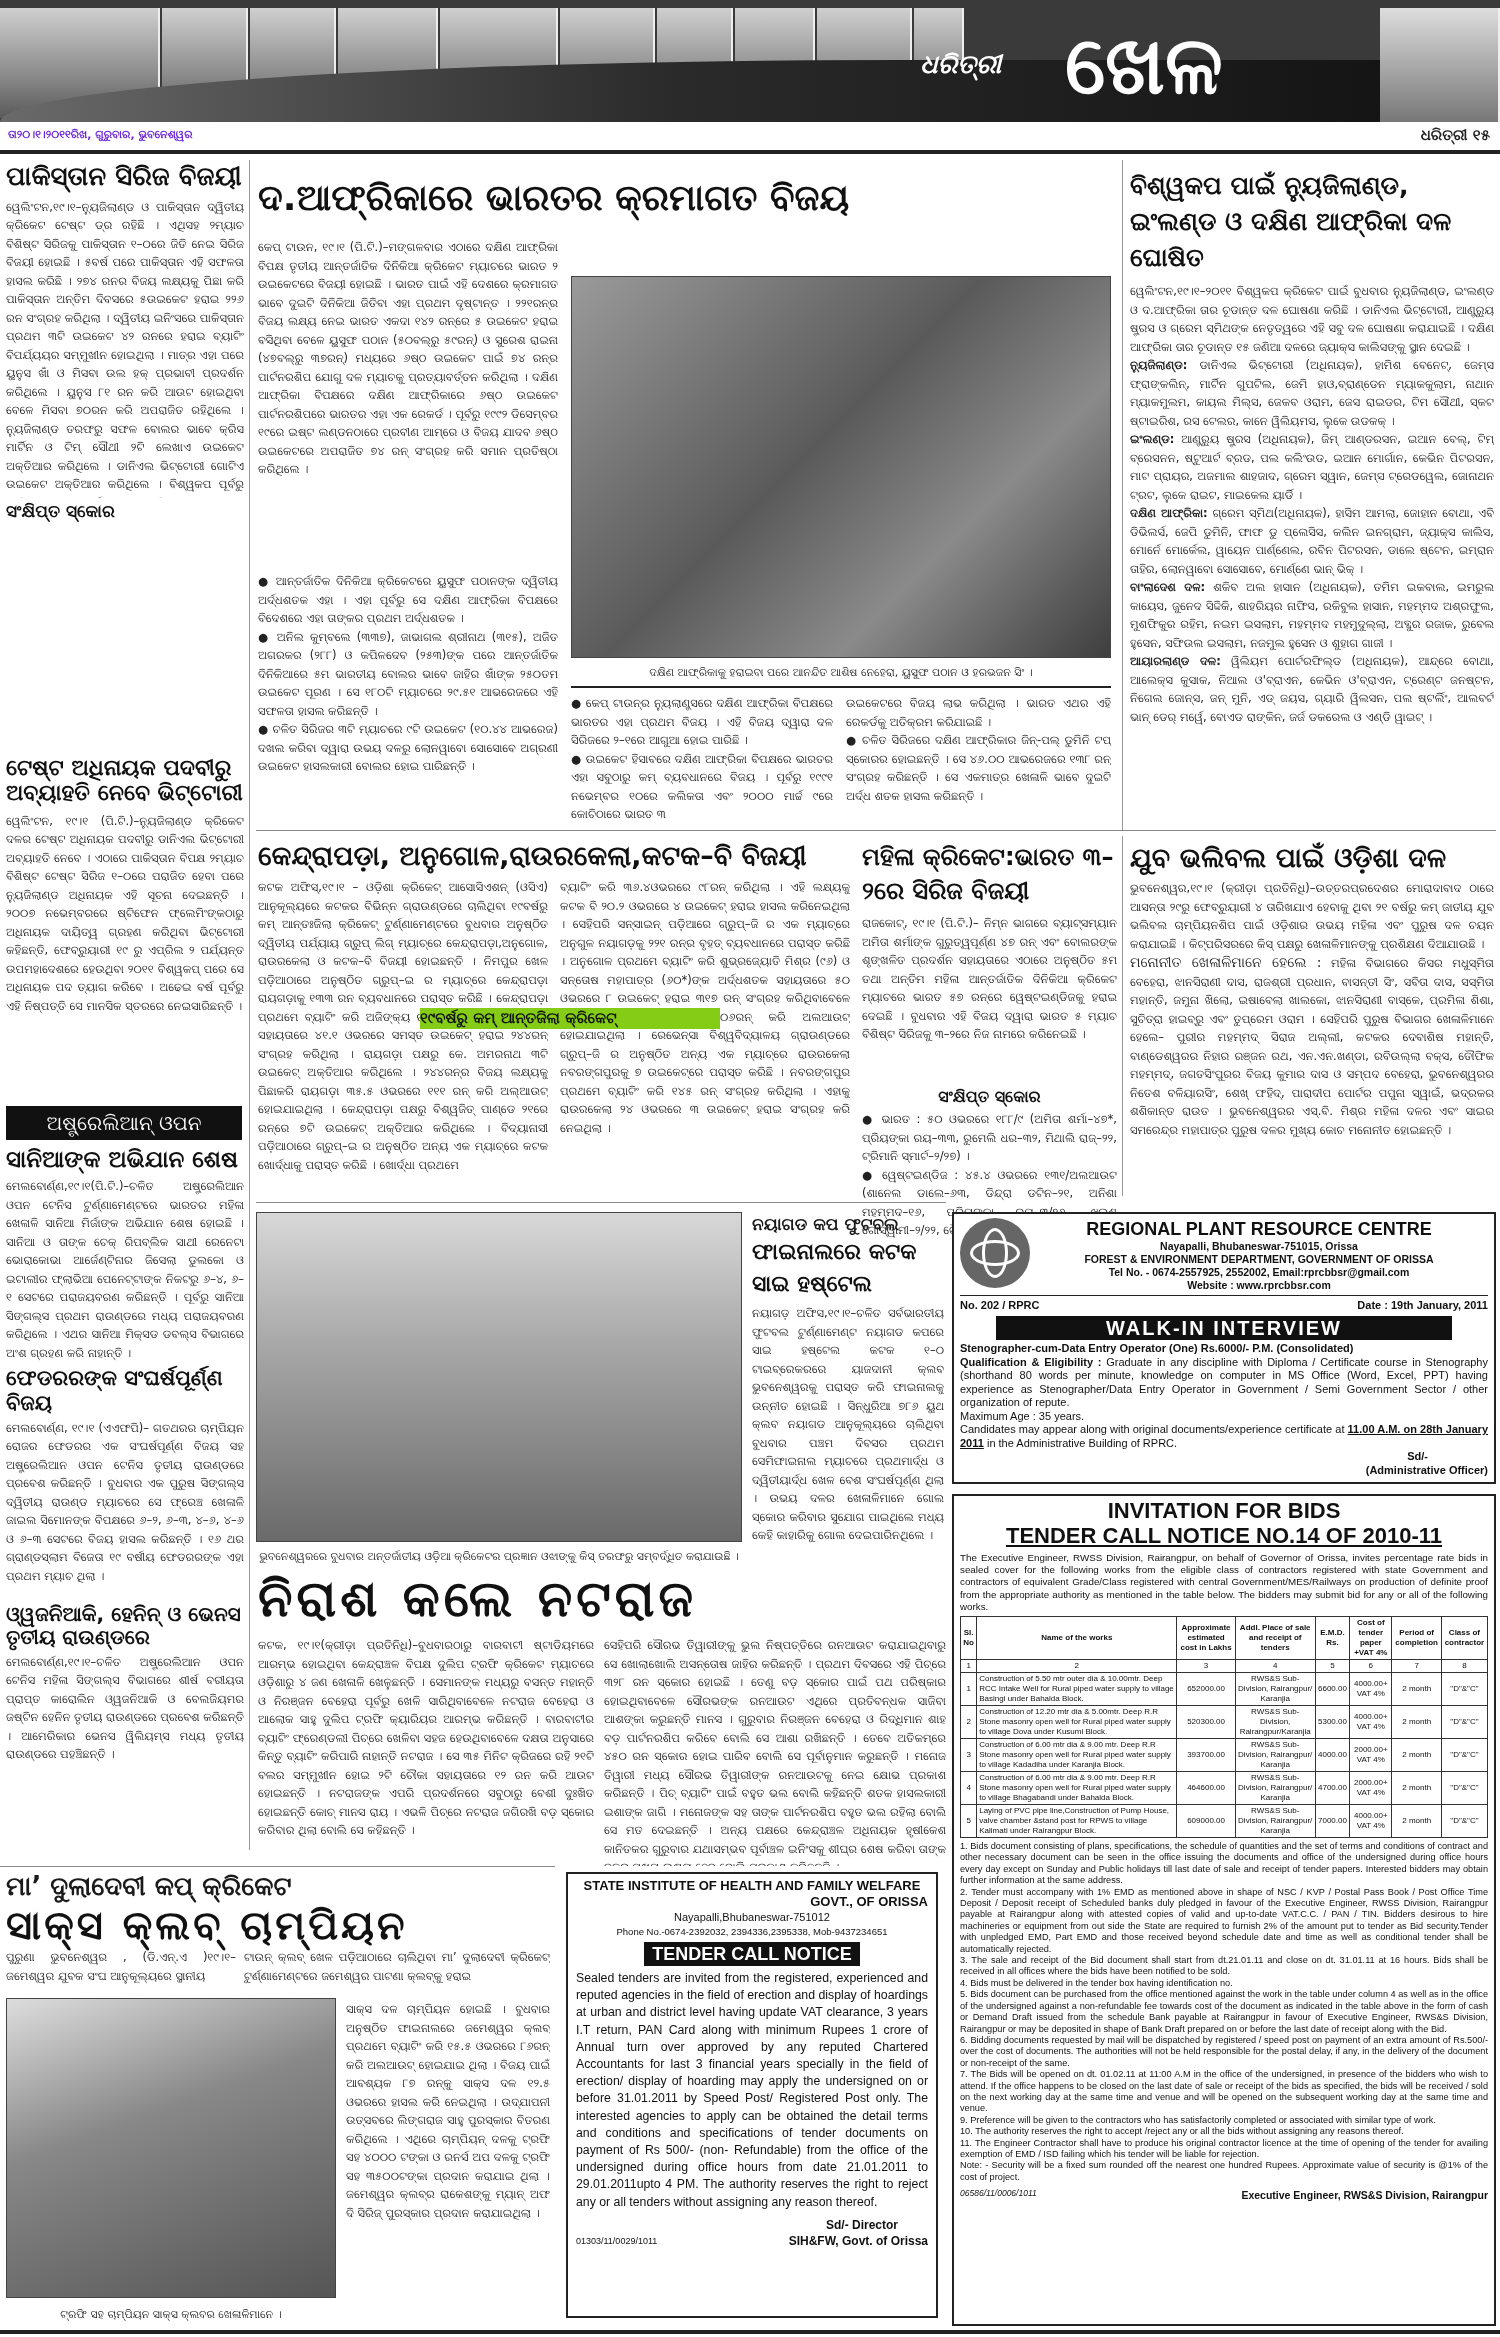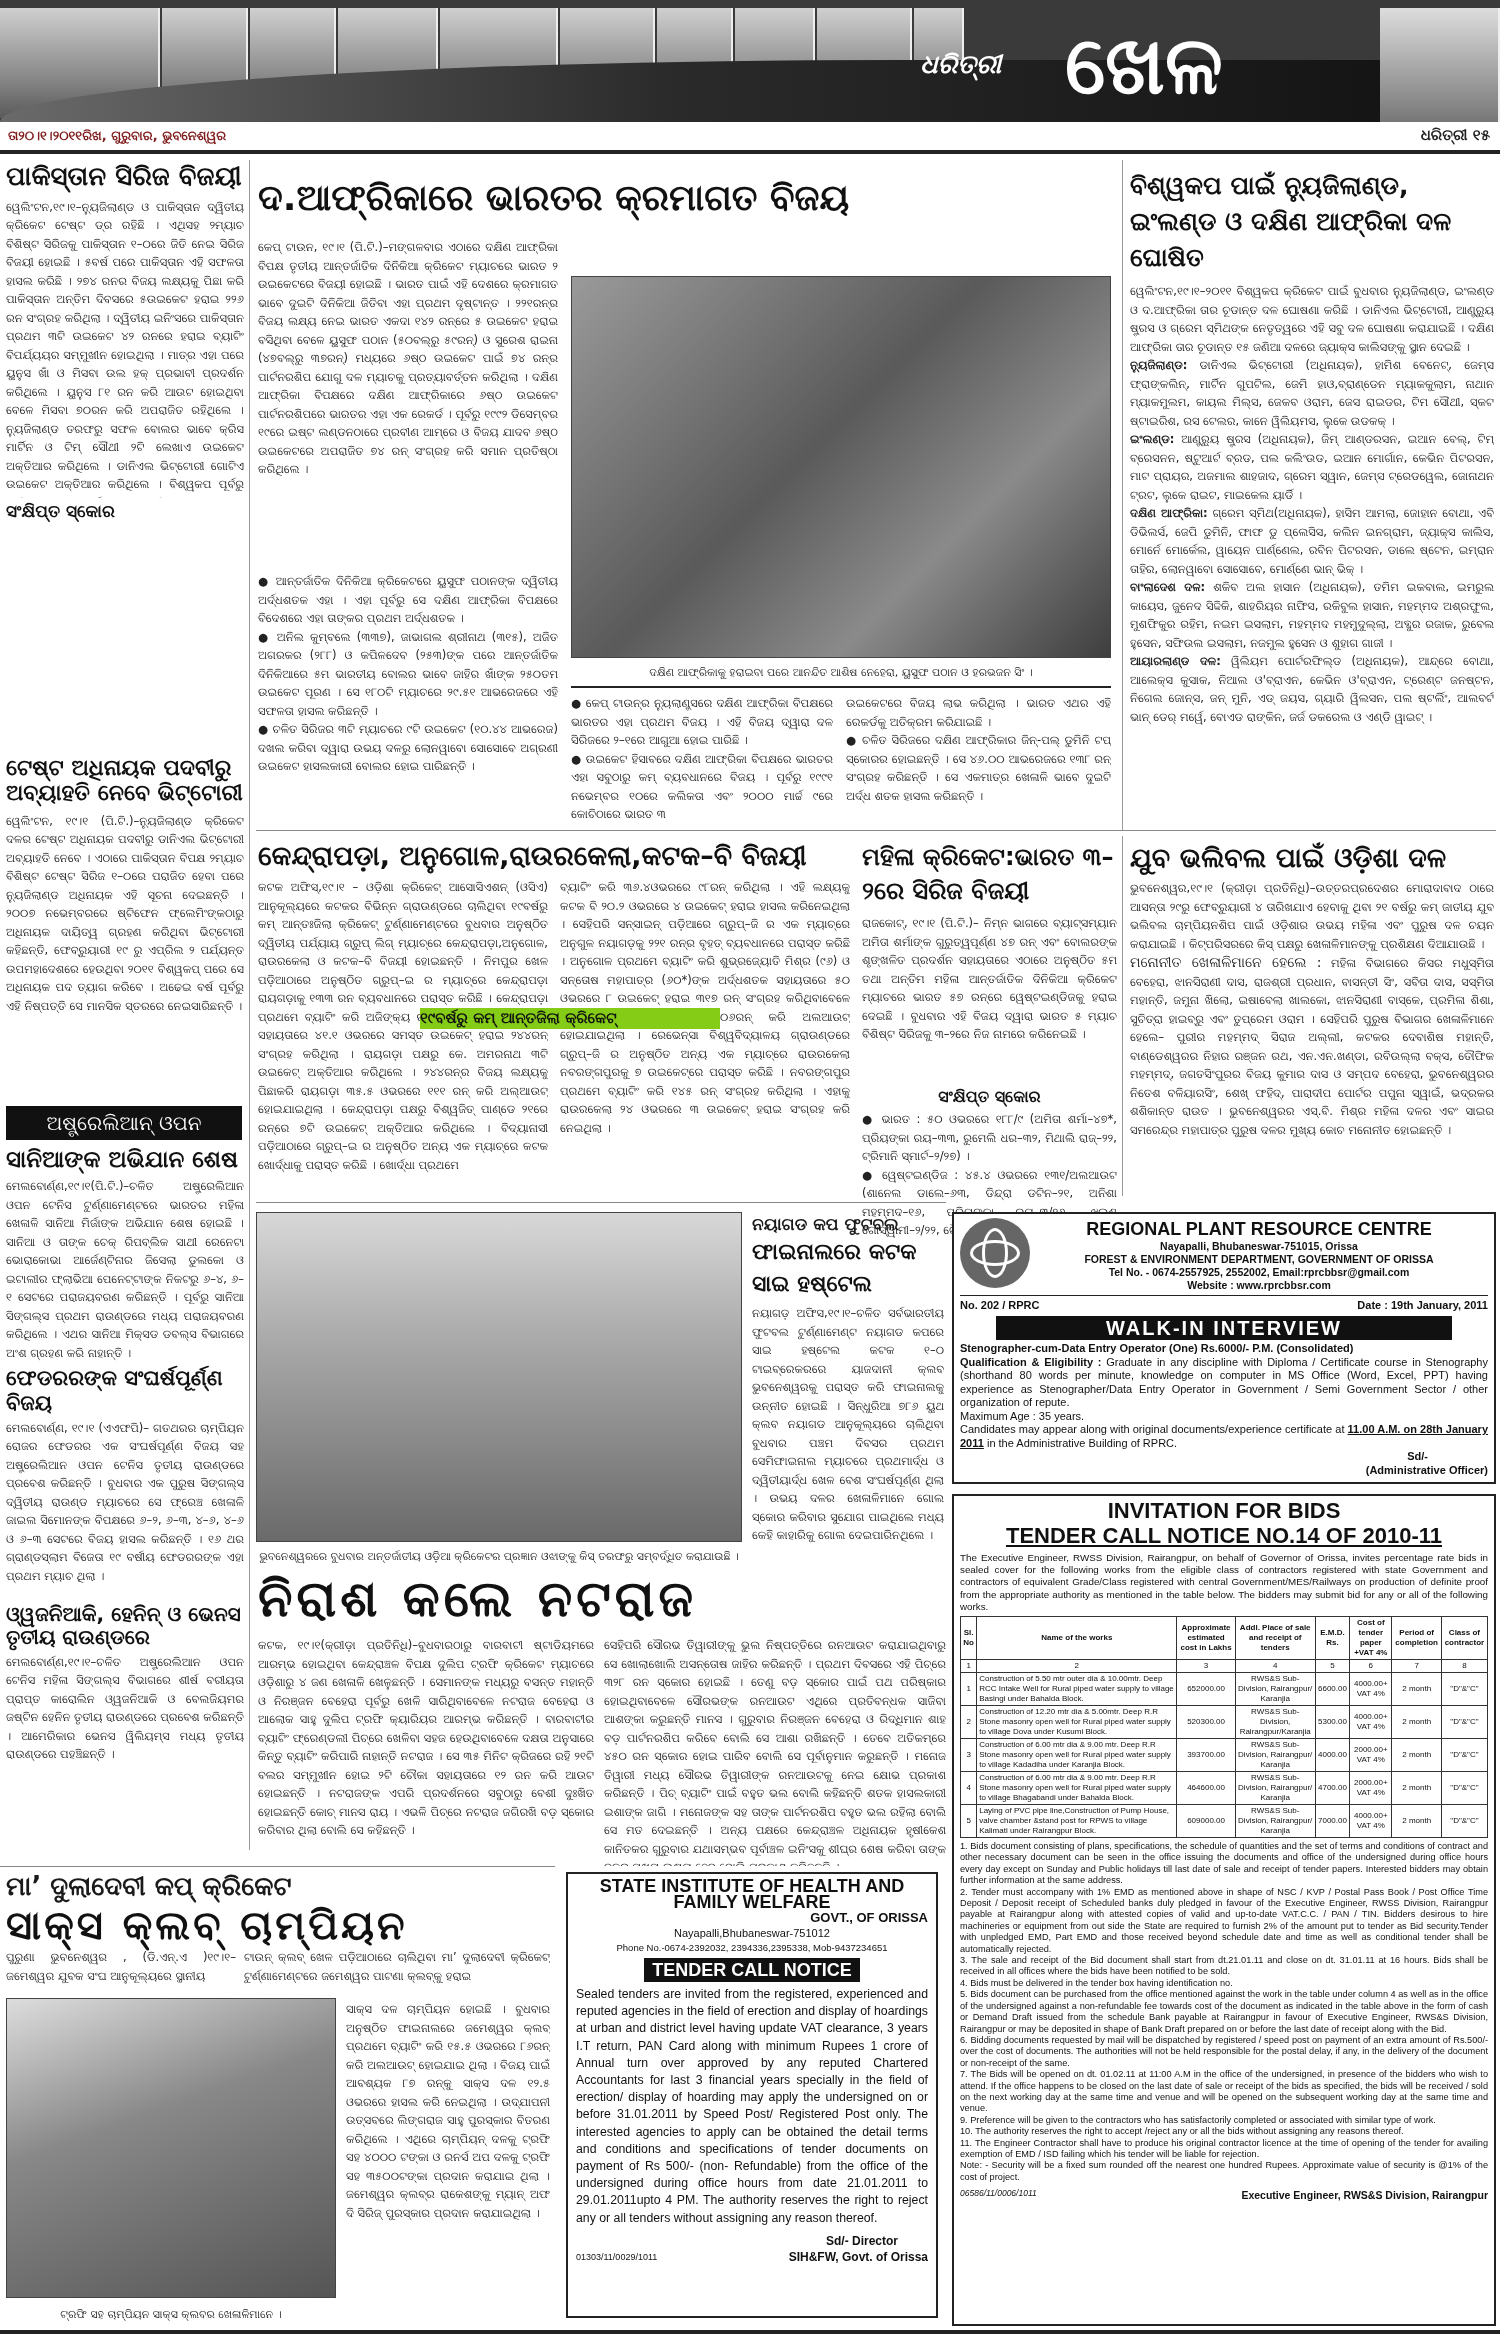--- a/index.html
+++ b/index.html
@@ -35,21 +35,21 @@
   <div class="tile" style="left:560px;width:95px"></div>
   <div class="tile" style="left:657px;width:76px"></div>
   <div class="tile" style="left:735px;width:80px"></div>
   <div class="tile" style="left:817px;width:95px"></div>
   <div class="tile" style="left:914px;width:50px"></div>
   <div class="wave"></div>
   <div class="tile" style="left:1380px;width:120px;top:8px;height:114px;background:linear-gradient(180deg,#ddd,#777)"></div>
   <div class="brand">ଧରିତ୍ରୀ</div>
   <div class="khela">ଖେଳ</div>
 </div>
-<div class="abs" style="left:8px;top:126px;font-size:13px;font-weight:bold;color:#7f1d1d">ତା୨୦।୧।୨୦୧୧ରିଖ, ଗୁରୁବାର, ଭୁବନେଶ୍ୱର</div>
+<div class="abs" style="left:8px;top:126px;font-size:11px;font-weight:bold;color:#6d28d9">ତା୨୦।୧।୨୦୧୧ରିଖ, ଗୁରୁବାର, ଭୁବନେଶ୍ୱର</div>
 <div class="abs" style="right:10px;top:124px;font-size:15px;font-weight:bold;color:#222"><span>ଧରିତ୍ରୀ</span> <span>୧୫</span></div>
 <div class="abs rule" style="left:0;top:150px;width:1500px;height:4px"></div>
 
 <div class="abs" style="left:6px;top:162px;width:238px">
   <div class="hd" style="font-size:26px;margin-bottom:6px">ପାକିସ୍ତାନ ସିରିଜ ବିଜୟୀ</div>
   <div class="txt" style="height:300px">ୱେଲିଂଟନ,୧୯।୧–ନ୍ୟୁଜିଲାଣ୍ଡ ଓ ପାକିସ୍ତାନ ଦ୍ୱିତୀୟ କ୍ରିକେଟ ଟେଷ୍ଟ ଡ୍ର ରହିଛି । ଏଥିସହ ୨ମ୍ୟାଚ ବିଶିଷ୍ଟ ସିରିଜକୁ ପାକିସ୍ତାନ ୧–୦ରେ ଜିତି ନେଇ ସିରିଜ ବିଜୟୀ ହୋଇଛି । ୫ବର୍ଷ ପରେ ପାକିସ୍ତାନ ଏହି ସଫଳତା ହାସଲ କରିଛି । ୨୭୪ ରନର ବିଜୟ ଲକ୍ଷ୍ୟକୁ ପିଛା କରି ପାକିସ୍ତାନ ଅନ୍ତିମ ଦିବସରେ ୫ଉଇକେଟ ହରାଇ ୨୨୬ ରନ ସଂଗ୍ରହ କରିଥିଲା । ଦ୍ୱିତୀୟ ଇନିଂସରେ ପାକିସ୍ତାନ ପ୍ରଥମ ୩ଟି ଉଇକେଟ ୪୨ ରନରେ ହରାଇ ବ୍ୟାଟିଂ ବିପର୍ଯ୍ୟୟର ସମ୍ମୁଖୀନ ହୋଇଥିଲା । ମାତ୍ର ଏହା ପରେ ୟୁନୁସ ଖାଁ ଓ ମିସବା ଉଲ ହକ୍ ପ୍ରଭାବୀ ପ୍ରଦର୍ଶନ କରିଥିଲେ । ୟୁନୁସ ୮୧ ରନ କରି ଆଉଟ ହୋଇଥିବା ବେଳେ ମିସବା ୭୦ରନ କରି ଅପରାଜିତ ରହିଥିଲେ । ନ୍ୟୁଜିଲାଣ୍ଡ ତରଫରୁ ସଫଳ ବୋଲର ଭାବେ କ୍ରିସ ମାର୍ଟିନ ଓ ଟିମ୍ ସୌଥୀ ୨ଟି ଲେଖାଏ ଉଇକେଟ ଅକ୍ତିଆର କରିଥିଲେ । ଡାନିଏଲ ଭିଟ୍ଟୋରୀ ଗୋଟିଏ ଉଇକେଟ ଅକ୍ତିଆର କରିଥିଲେ । ବିଶ୍ୱକପ ପୂର୍ବରୁ ପାକିସ୍ତାନର ପ୍ରଦର୍ଶନରେ ଉନ୍ନତି ଘଟୁଥିବା ବେଳେ ନ୍ୟୁଜିଲାଣ୍ଡର ନୈରାଶ୍ୟଜନକ ପ୍ରଦର୍ଶନ ଜାରି ରହିଛି ।</div>
   <div class="hd" style="font-size:17px;margin-top:4px">ସଂକ୍ଷିପ୍ତ ସ୍କୋର</div>
 </div>
 
 <div class="abs" style="left:6px;top:755px;width:238px">
@@ -147,21 +147,21 @@
   <div style="font-size:26px;line-height:32px;font-weight:bold">ମା’ ଦୁଲାଦେବୀ କପ୍ କ୍ରିକେଟ</div>
   <div class="hd" style="font-size:40px;line-height:46px;letter-spacing:3px">ସାକ୍ସ କ୍ଲବ୍ ଚାମ୍ପିୟନ</div>
 </div>
 <div class="abs txt" style="left:6px;top:1948px;width:230px">ପୁରୁଣା ଭୁବନେଶ୍ୱର , (ଡି.ଏନ୍.ଏ )୧୯।୧– ଜମେଶ୍ୱର ଯୁବକ ସଂଘ ଆନୁକୂଲ୍ୟରେ ସ୍ଥାନୀୟ</div>
 <div class="abs txt" style="left:244px;top:1948px;width:306px">ଟାଉନ୍ କ୍ଲବ୍ ଖେଳ ପଡ଼ିଆଠାରେ ଚାଲିଥିବା ମା’ ଦୁଲାଦେବୀ କ୍ରିକେଟ୍ ଟୁର୍ଣ୍ଣାମେଣ୍ଟରେ ଜମେଶ୍ୱର ପାଟଣା କ୍ଲବ୍‌କୁ ହରାଇ</div>
 <div class="abs photo" style="left:6px;top:1998px;width:330px;height:300px;background:linear-gradient(160deg,#ddd,#888 40%,#555)"></div>
 <div class="abs cap" style="left:6px;top:2306px;width:330px">ଟ୍ରଫି ସହ ଚାମ୍ପିୟନ ସାକ୍ସ କ୍ଲବର ଖେଳାଳିମାନେ ।</div>
 <div class="abs txt" style="left:346px;top:2000px;width:204px;height:320px">ସାକ୍ସ ଦଳ ଚାମ୍ପିୟନ ହୋଇଛି । ବୁଧବାର ଅନୁଷ୍ଠିତ ଫାଇନାଲରେ ଜମେଶ୍ୱର କ୍ଲବ୍ ପ୍ରଥମେ ବ୍ୟାଟିଂ କରି ୧୫.୫ ଓଭରରେ ୮୬ରନ୍ କରି ଅଲଆଉଟ୍ ହୋଇଯାଇ ଥିଲା । ବିଜୟ ପାଇଁ ଆବଶ୍ୟକ ୮୭ ରନ୍‌କୁ ସାକ୍ସ ଦଳ ୧୨.୫ ଓଭରରେ ହାସଲ କରି ନେଇଥିଲା । ଉଦ୍‌ଯାପନୀ ଉତ୍ସବରେ ଲିଙ୍ଗରାଜ ସାହୁ ପୁରସ୍କାର ବିତରଣ କରିଥିଲେ । ଏଥିରେ ଚାମ୍ପିୟନ୍ ଦଳକୁ ଟ୍ରଫି ସହ ୪୦୦୦ ଟଙ୍କା ଓ ରନର୍ସ ଅପ ଦଳକୁ ଟ୍ରଫି ସହ ୩୫୦୦ଟଙ୍କା ପ୍ରଦାନ କରାଯାଇ ଥିଲା । ଜମେଶ୍ୱର କ୍ଲବ୍‌ର ରାକେଶଙ୍କୁ ମ୍ୟାନ୍ ଅଫ ଦି ସିରିଜ୍ ପୁରସ୍କାର ପ୍ରଦାନ କରାଯାଇଥିଲା ।</div>
 
 <div class="abs ad" style="left:566px;top:1872px;width:372px;height:446px;padding:4px 8px">
-  <div style="text-align:center;font-weight:bold;font-size:18px;line-height:16px">STATE INSTITUTE OF HEALTH AND FAMILY WELFARE</div>
+  <div style="text-align:center;font-weight:bold;font-size:13px;line-height:16px">STATE INSTITUTE OF HEALTH AND FAMILY WELFARE</div>
   <div style="text-align:right;font-weight:bold;font-size:13px;line-height:16px">GOVT., OF ORISSA</div>
   <div style="text-align:center;font-size:11px;line-height:15px">Nayapalli,Bhubaneswar-751012</div>
   <div style="text-align:center;font-size:9.5px;line-height:13px">Phone No.-0674-2392032, 2394336,2395338, Mob-9437234651</div>
   <div style="text-align:center;margin:4px 0"><span class="blackbar" style="display:inline-block;padding:0 8px;font-size:18px;font-weight:bold;line-height:24px">TENDER CALL NOTICE</span></div>
   <div style="text-align:justify;font-size:12.3px;line-height:17.2px">Sealed tenders are invited from the registered, experienced and reputed agencies in the field of erection and display of hoardings at urban and district level having update VAT clearance, 3 years I.T return, PAN Card along with minimum Rupees 1 crore of Annual turn over approved by any reputed Chartered Accountants for last 3 financial years specially in the field of erection/ display of hoarding may apply the undersigned on or before 31.01.2011 by Speed Post/ Registered Post only. The interested agencies to apply can be obtained the detail terms and conditions and specifications of tender documents on payment of Rs 500/- (non- Refundable) from the office of the undersigned during office hours from date 21.01.2011 to 29.01.2011upto 4 PM. The authority reserves the right to reject any or all tenders without assigning any reason thereof.</div>
   <div style="text-align:right;font-weight:bold;font-size:12px;line-height:16px;margin-top:6px;padding-right:30px">Sd/- Director</div>
   <div style="display:flex;justify-content:space-between;font-size:12px;line-height:16px">
     <span style="font-size:9px">01303/11/0029/1011</span>
     <b>SIH&amp;FW, Govt. of Orissa</b>
   </div>

